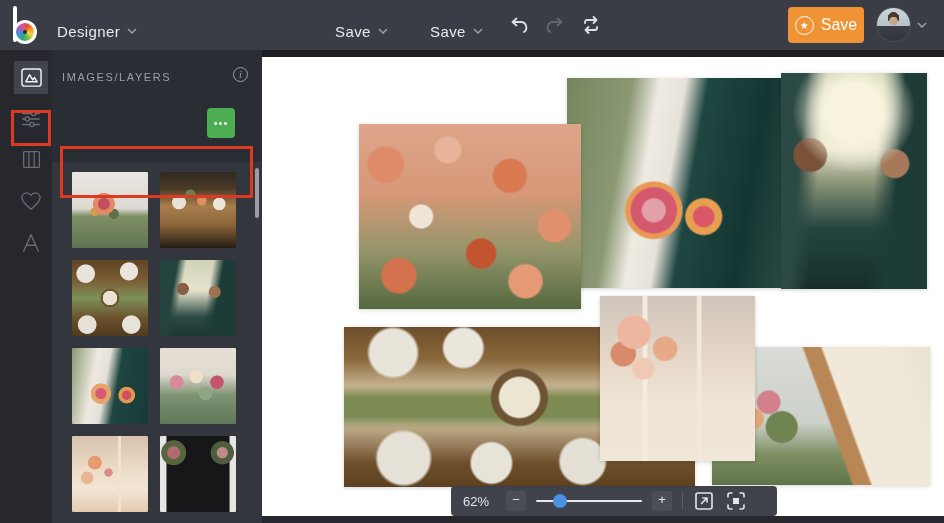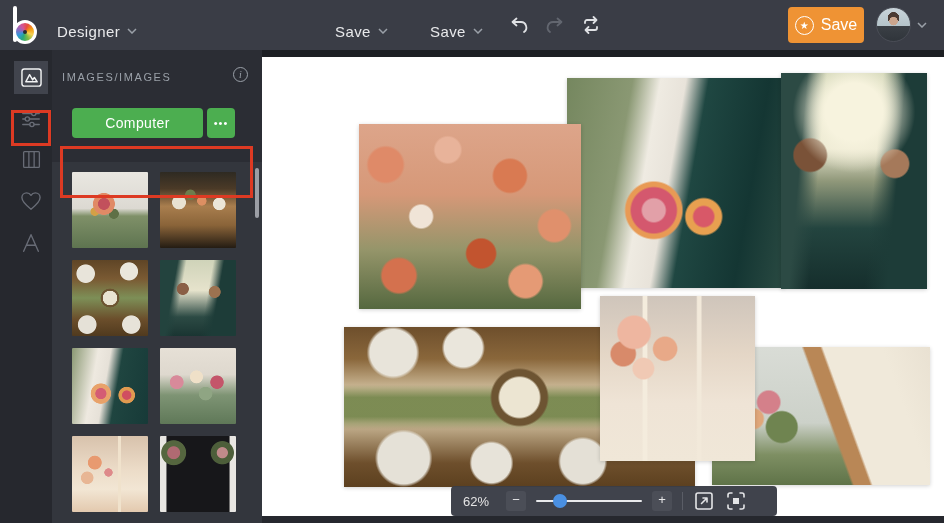--- a/index.html
+++ b/index.html
@@ -183,28 +183,25 @@
     </svg>
   </div>
   <div class="side-tile" style="top:176px;">
     <svg width="22" height="22" viewBox="0 0 24 24">
       <path d="M4 21 L12 3 L20 21 M7 14.5 H17"></path>
     </svg>
   </div>
 </div>
 
 <div class="panel">
-  <div class="panel-title">IMAGES/IMAGES</div>
+  <div class="panel-title">IMAGES/LAYERS</div>
   <div class="info-icon">
       <span>i</span>
     </div>
 
-  <div class="computer-btn" style="background: rgb(76, 174, 80);">
-    <span>Computer</span>
-  </div>
   <div class="dots-btn" style="background: rgb(76, 174, 80);">
     <span>•••</span>
   </div>
 
   <div class="thumb-area">
     <div id="thumb-grid">
         <div class="thumb" style="left: 20px; top: 10px; background: radial-gradient(circle at 42% 42%, rgb(194, 80, 92) 0px, rgb(194, 80, 92) 9%, rgb(224, 138, 102) 10%, rgb(224, 138, 102) 17%, rgba(0, 0, 0, 0) 18%), radial-gradient(circle at 30% 52%, rgb(212, 160, 70) 0px, rgb(212, 160, 70) 6%, rgba(0, 0, 0, 0) 7%), radial-gradient(circle at 55% 55%, rgb(95, 112, 70) 0px, rgb(95, 112, 70) 8%, rgba(0, 0, 0, 0) 9%), linear-gradient(rgb(233, 231, 225) 0%, rgb(220, 217, 210) 48%, rgb(127, 144, 104) 58%, rgb(94, 116, 80) 100%);"></div>
         <div class="thumb" style="left: 108px; top: 10px; background: radial-gradient(circle at 25% 40%, rgb(233, 226, 210) 0px, rgb(233, 226, 210) 9%, rgba(0, 0, 0, 0) 10%), radial-gradient(circle at 55% 38%, rgb(221, 143, 98) 0px, rgb(221, 143, 98) 7%, rgba(0, 0, 0, 0) 8%), radial-gradient(circle at 78% 42%, rgb(236, 230, 216) 0px, rgb(236, 230, 216) 8%, rgba(0, 0, 0, 0) 9%), radial-gradient(circle at 40% 30%, rgb(109, 125, 76) 0px, rgb(109, 125, 76) 7%, rgba(0, 0, 0, 0) 8%), linear-gradient(rgb(46, 42, 34) 0%, rgb(75, 58, 39) 22%, rgb(169, 126, 78) 45%, rgb(138, 100, 57) 70%, rgb(36, 28, 19) 100%);"></div>
         <div class="thumb" style="left: 20px; top: 98px; background: radial-gradient(circle, rgb(233, 227, 210) 0px, rgb(233, 227, 210) 13%, rgb(109, 84, 50) 14%, rgb(109, 84, 50) 17%, rgba(0, 0, 0, 0) 18%), radial-gradient(circle at 18% 18%, rgb(232, 228, 218) 0px, rgb(232, 228, 218) 10%, rgba(0, 0, 0, 0) 11%), radial-gradient(circle at 75% 15%, rgb(234, 230, 220) 0px, rgb(234, 230, 220) 10%, rgba(0, 0, 0, 0) 11%), radial-gradient(circle at 20% 85%, rgb(229, 225, 215) 0px, rgb(229, 225, 215) 10%, rgba(0, 0, 0, 0) 11%), radial-gradient(circle at 78% 85%, rgb(231, 227, 217) 0px, rgb(231, 227, 217) 10%, rgba(0, 0, 0, 0) 11%), linear-gradient(rgb(95, 69, 38) 0%, rgb(122, 90, 51) 25%, rgb(125, 143, 87) 50%, rgb(107, 78, 43) 78%, rgb(80, 58, 30) 100%);"></div>
         <div class="thumb" style="left: 108px; top: 98px; background: radial-gradient(circle at 30% 38%, rgb(138, 95, 70) 0px, rgb(138, 95, 70) 8%, rgba(0, 0, 0, 0) 9%), radial-gradient(circle at 72% 42%, rgb(156, 114, 80) 0px, rgb(156, 114, 80) 8%, rgba(0, 0, 0, 0) 9%), linear-gradient(100deg, rgb(35, 67, 62) 0px, rgb(35, 67, 62) 20%, rgba(0, 0, 0, 0) 30%, rgba(0, 0, 0, 0) 60%, rgb(29, 60, 56) 72%, rgb(29, 60, 56) 100%), linear-gradient(rgb(207, 211, 185) 0%, rgb(230, 227, 204) 40%, rgb(44, 74, 68) 75%, rgb(26, 53, 50) 100%);"></div>

